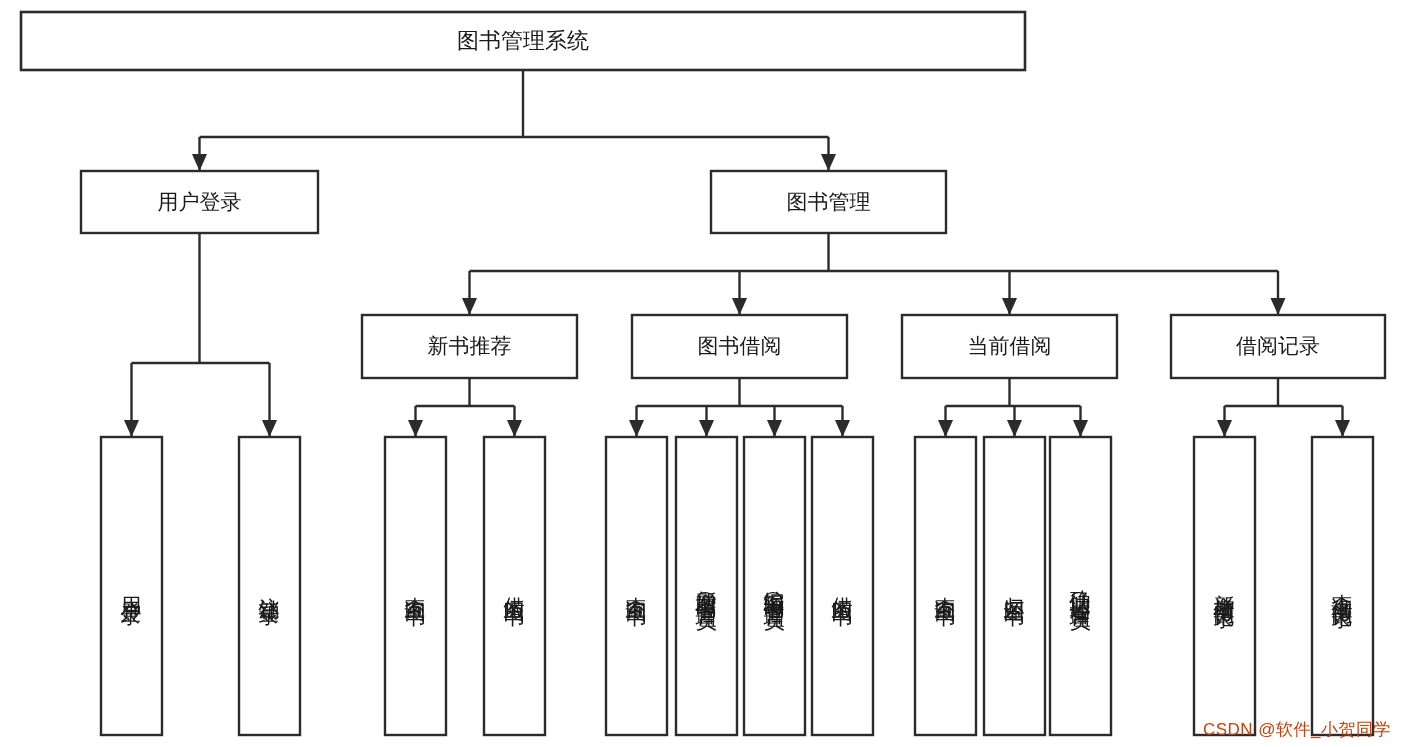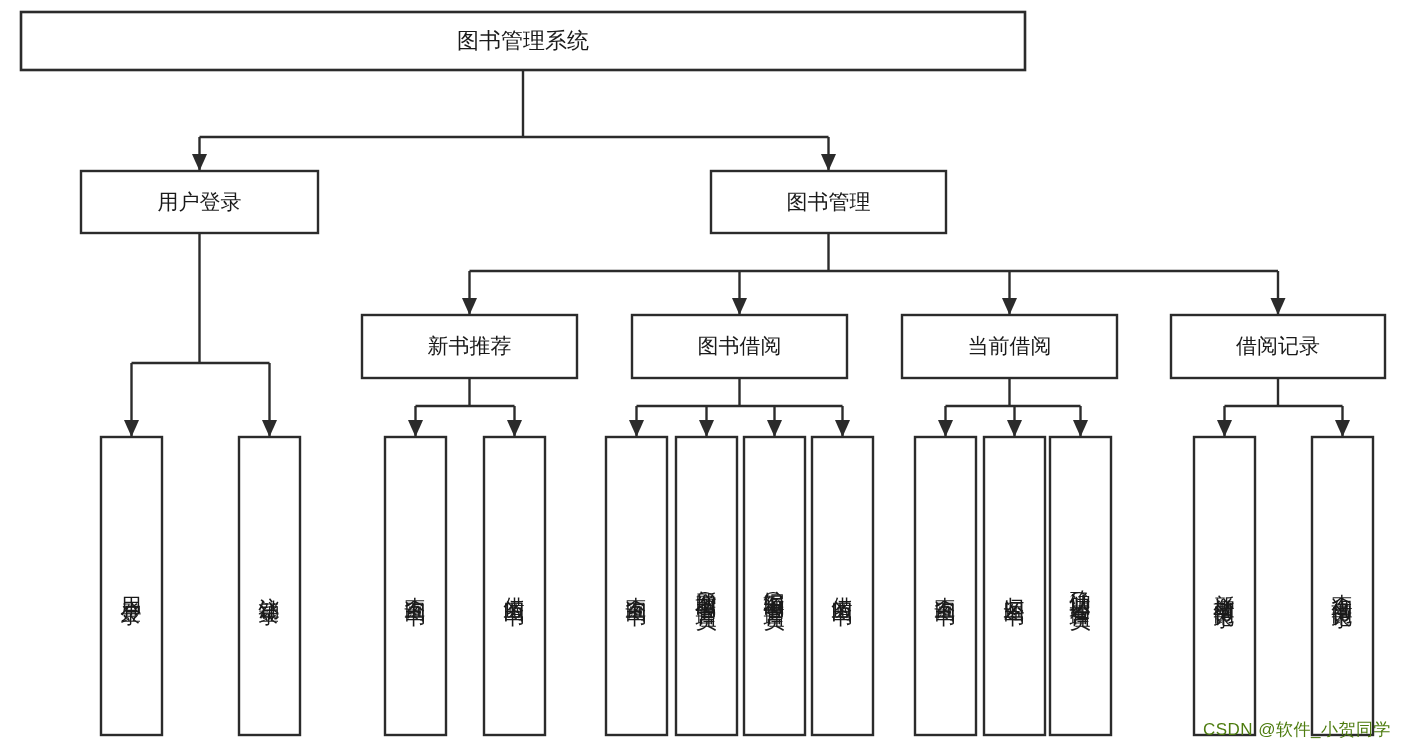--- a/index.html
+++ b/index.html
@@ -70,21 +70,21 @@
     color: #1a1a1a;
     white-space: nowrap;
     text-align: center;
   }
   .watermark {
     position: absolute;
     right: 14px;
     bottom: 6px;
     font-family: "Liberation Sans", "DejaVu Sans", sans-serif;
     font-size: 17px;
-    color: #4d7c0f;
+    color: #c2410c;
     letter-spacing: 0.5px;
     white-space: nowrap;
     pointer-events: none;
   }
 </style>
 </head>
 <body>
 
 <div id="diagram-root">
 

